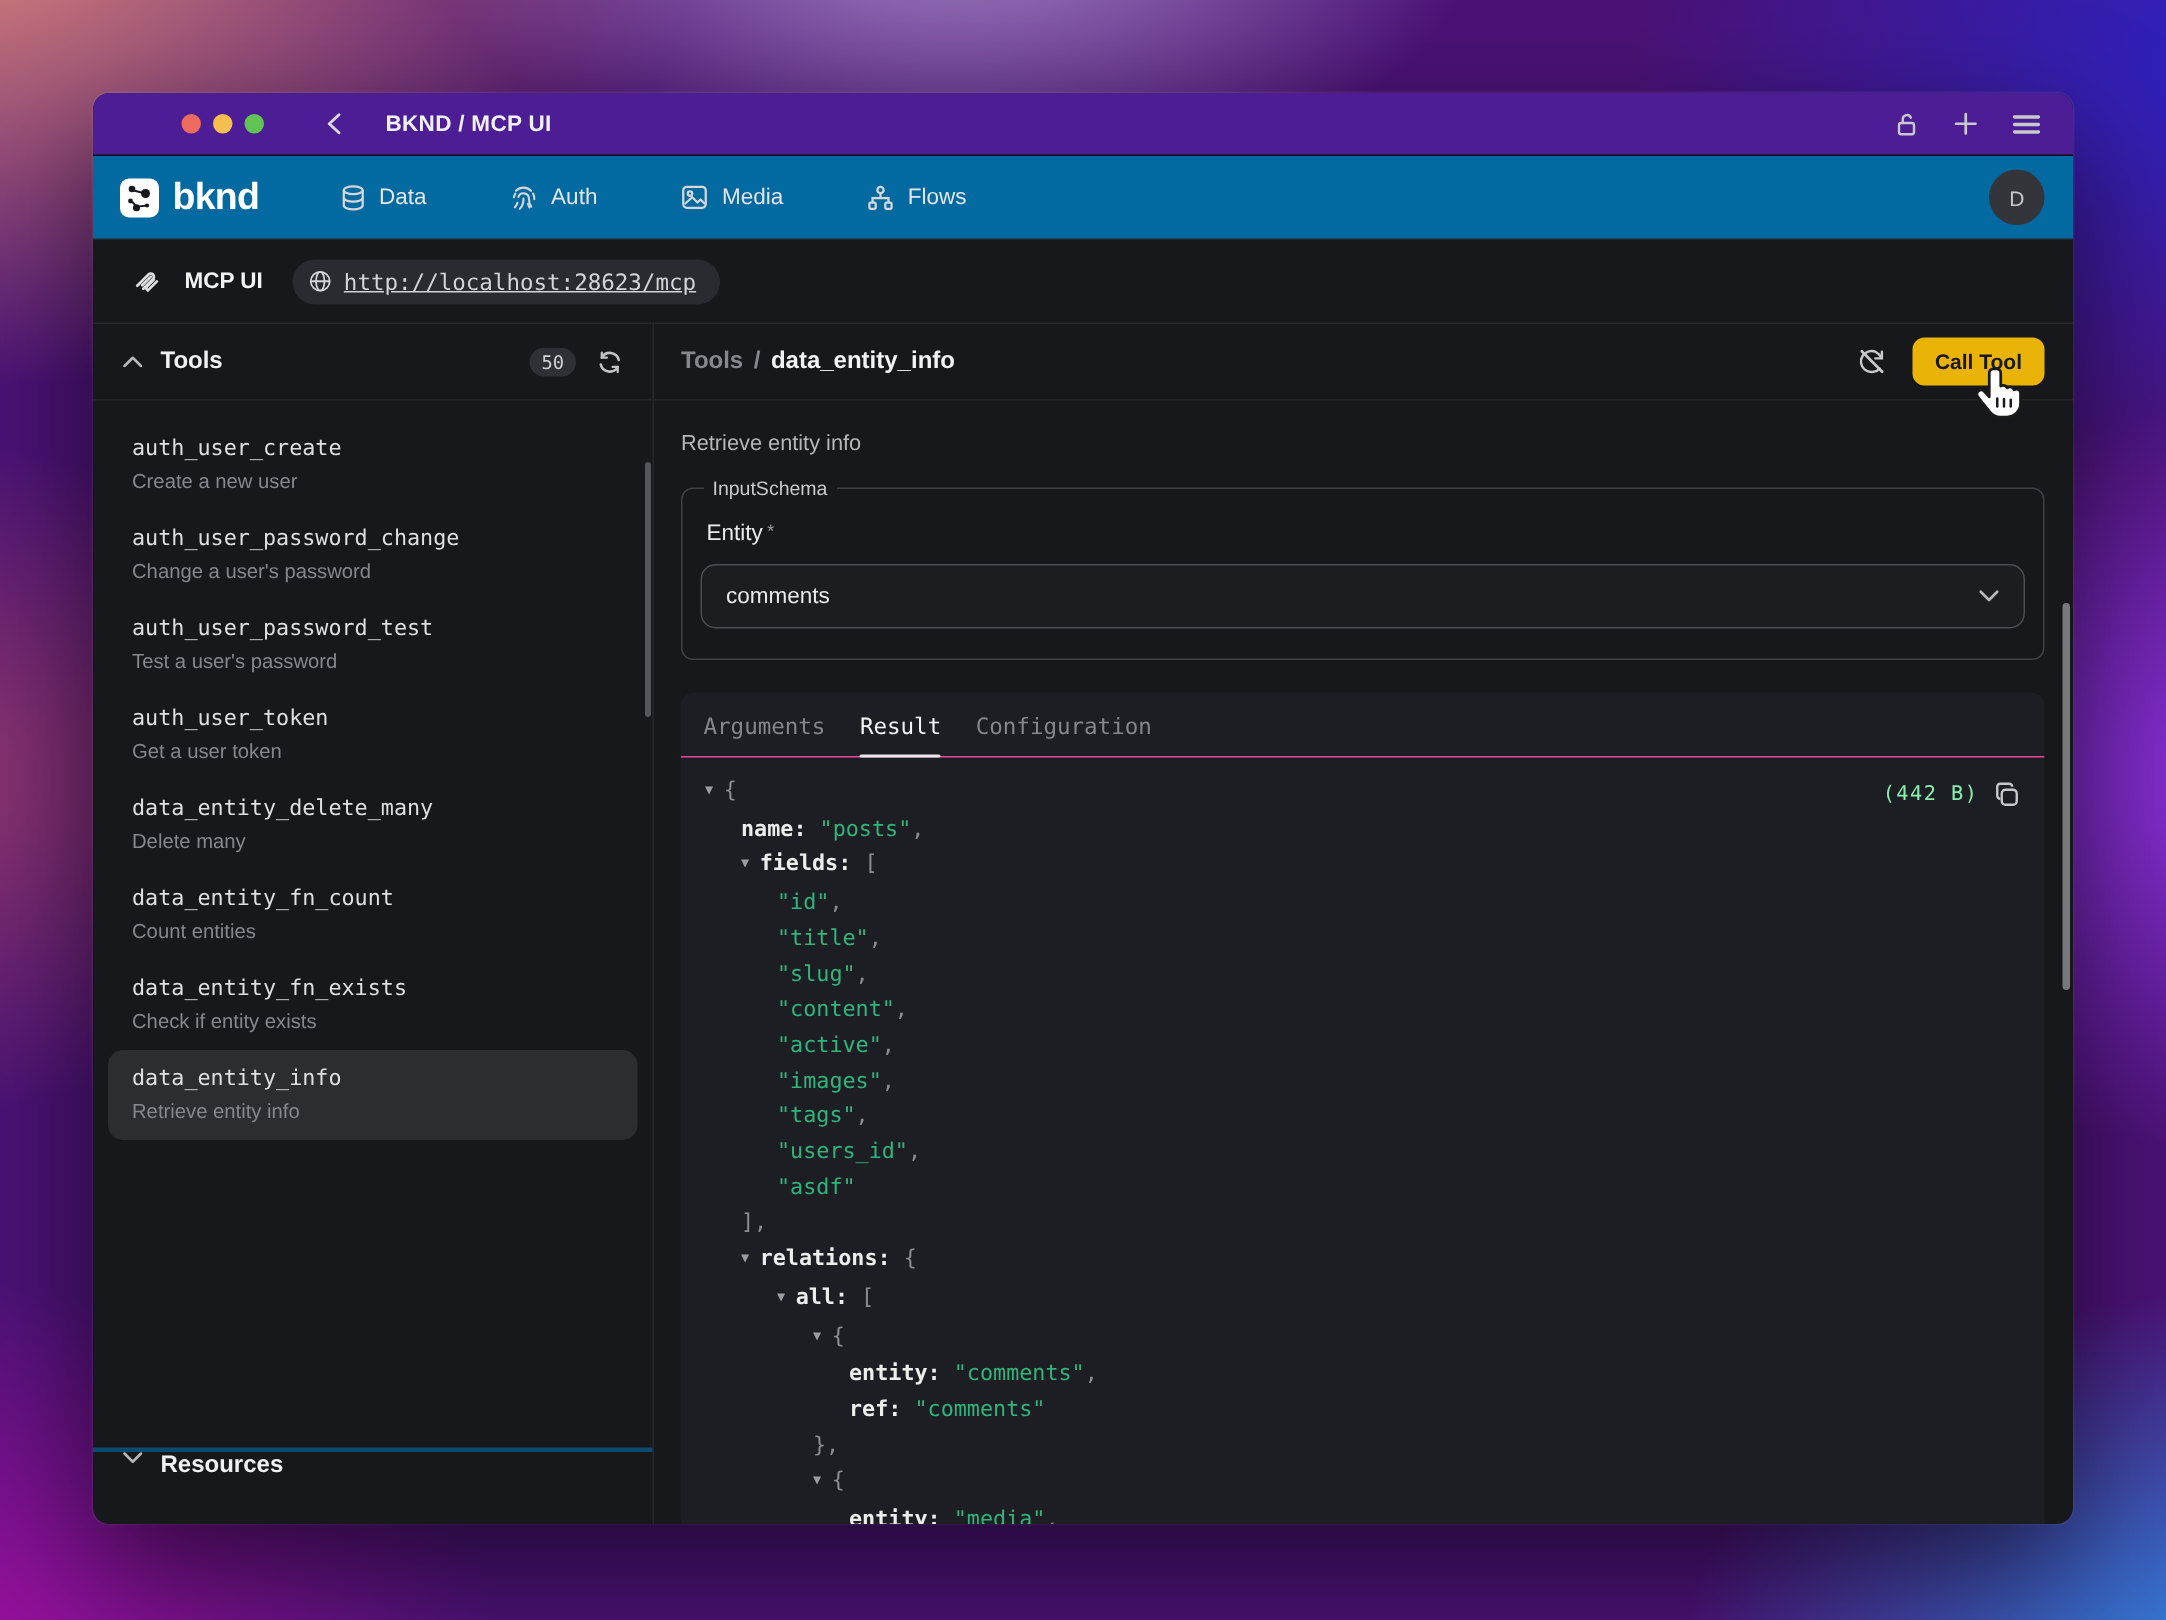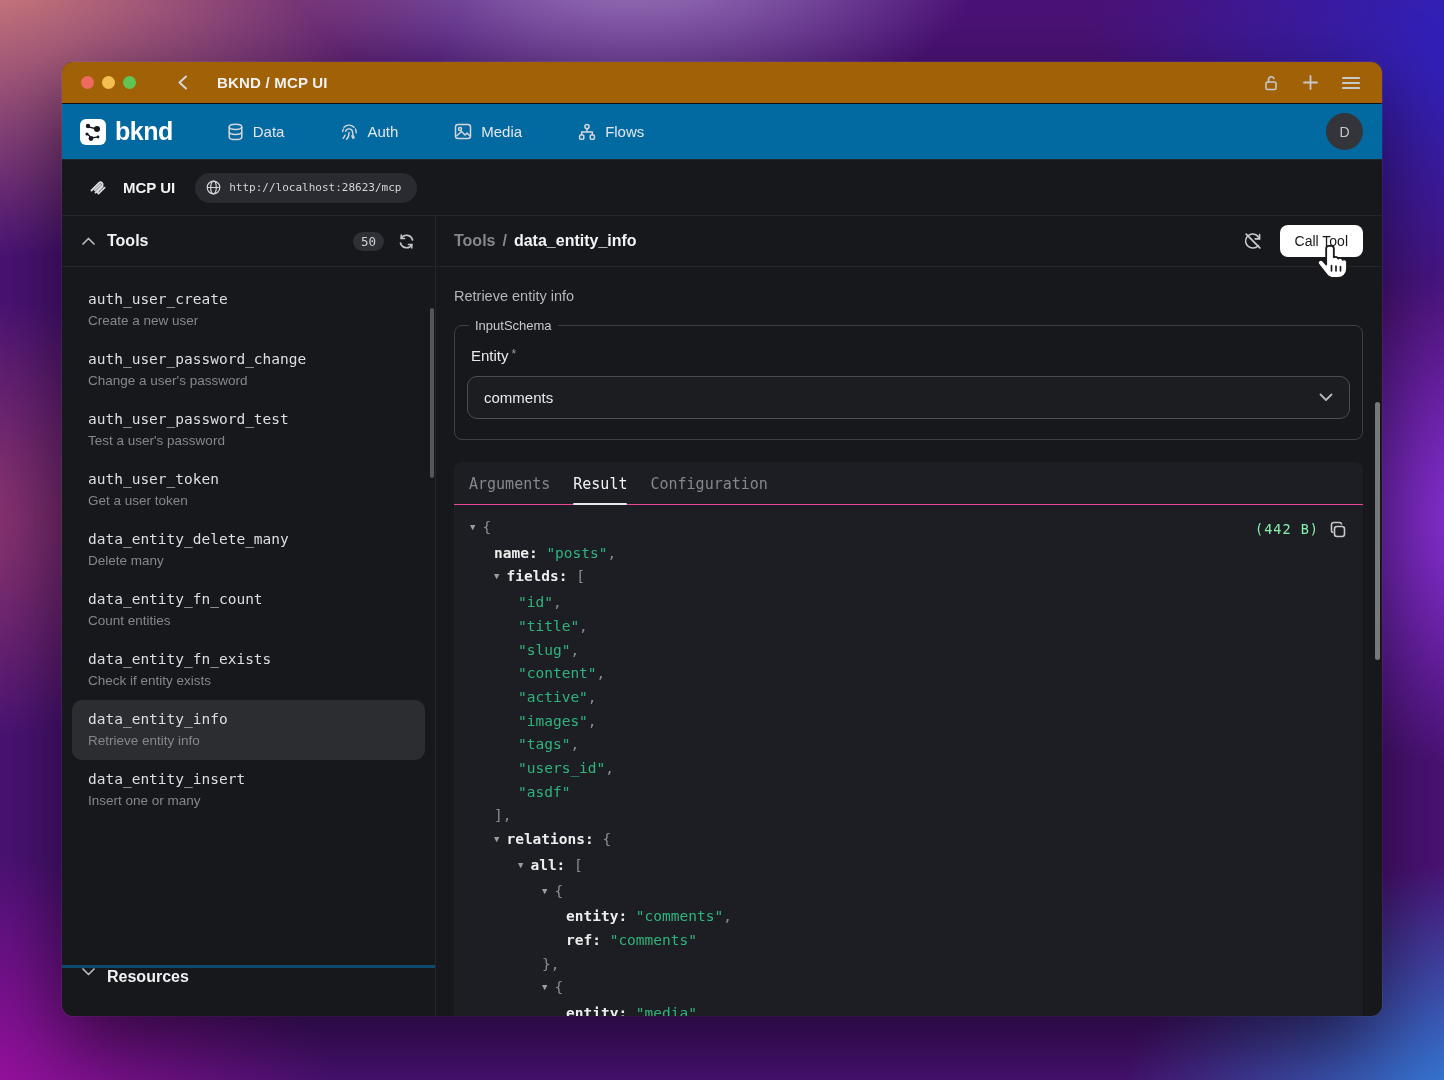--- a/index.html
+++ b/index.html
@@ -16,22 +16,22 @@
       radial-gradient(38% 36% at -4% 48%, #93396f 0%, rgba(147,57,111,0) 58%),
       #4a1275;
   }
   .window{
     position:absolute;left:62px;top:62px;width:1320px;height:954px;
     background:#17181c;border-radius:11px;overflow:hidden;
     box-shadow:0 30px 80px rgba(0,0,0,.55), 0 0 0 1px rgba(255,255,255,.07);
     display:flex;flex-direction:column;
   }
   
-  .titlebar{height:41px;flex:none;background:#a16207;border-bottom:1px solid #0f1012;
-    display:flex;align-items:center;position:relative;}
+  .titlebar{height:41px;flex:none;background:#4c1d95;border-bottom:1px solid #0f1012;
+    display:flex;align-items:center;position:relative;padding-left:40px;}
   .traffic{display:flex;gap:8px;margin-left:19px;}
   .tl{width:13px;height:13px;border-radius:50%;}
   .back-btn{margin-left:40px;color:#d6d7da;display:flex;align-items:center;}
   .win-title{margin-left:28px;color:#f0f1f3;font-weight:bold;font-size:15px;letter-spacing:.2px;}
   .titlebar-right{position:absolute;right:22px;top:0;height:100%;display:flex;align-items:center;gap:23px;color:#cfd0d3;}
   
   .navbar{height:55px;flex:none;display:flex;align-items:center;border-bottom:1px solid #25262b;background:#0369a1;position:relative;}
   .brand{display:flex;align-items:center;gap:9px;margin-left:18px;}
   .brand-mark{width:26px;height:26px;background:#fff;border-radius:6px;position:relative;flex:none;}
   .brand-name{color:#fff;font-weight:bold;font-size:25px;letter-spacing:-.5px;}
@@ -39,21 +39,21 @@
   .nav-item{display:flex;align-items:center;gap:9px;color:#e4e5e8;font-size:15px;cursor:default;}
   .nav-item .ni-icon{display:flex;color:#d6d7da;}
   .avatar{position:absolute;right:19px;width:37px;height:37px;border-radius:50%;background:#33353a;
     color:#c7c8cc;font-size:14px;display:flex;align-items:center;justify-content:center;}
   
   .mcpbar{height:55px;flex:none;display:flex;align-items:center;border-bottom:1px solid #25262b;background:#17181c;}
   .mcp-icon{margin-left:26px;display:flex;color:#dcdde0;}
   .mcp-title{margin-left:15px;color:#f2f3f5;font-weight:bold;font-size:15px;}
   .url-pill{margin-left:20px;height:30px;background:#2a2b30;border-radius:15px;display:flex;align-items:center;
     padding:0 16px 0 11px;gap:8px;color:#d3d4d8;}
-  .url-text{font-family:"DejaVu Sans Mono",monospace;font-size:11px;}
+  .url-text{font-family:"DejaVu Sans Mono",monospace;font-size:15px;text-decoration:underline;}
   
   .content{flex:1;display:flex;min-height:0;position:relative;}
   .sidebar{width:373px;flex:none;border-right:1px solid #25262b;display:flex;flex-direction:column;min-height:0;position:relative;}
   .side-head{height:50px;flex:none;border-bottom:1px solid #25262b;display:flex;align-items:center;padding:0 20px;}
   .side-head-label{color:#f0f1f3;font-weight:bold;font-size:16px;margin-left:12px;}
   .side-head-right{margin-left:auto;display:flex;align-items:center;gap:14px;}
   .count-badge{background:#2e3036;color:#d0d1d5;border-radius:10px;font-family:"DejaVu Sans Mono",monospace;
     font-size:12.5px;padding:2px 8px;}
   .tool-list{flex:1;overflow:hidden;padding:13px 10px 0 10px;}
   .tool-item{padding:11px 16px 12px 16px;border-radius:10px;}
@@ -63,21 +63,21 @@
   .resources-head{height:48px;flex:none;border-top:3px solid #0c4a6e;display:flex;align-items:flex-start;padding:0 20px;}
   .res-label{color:#f0f1f3;font-weight:bold;font-size:16px;margin-left:12px;}
   .side-scrollthumb{position:absolute;right:1px;top:92px;width:4px;height:170px;border-radius:2px;background:#54565b;}
   
   .main{flex:1;display:flex;flex-direction:column;min-width:0;min-height:0;}
   .main-head{height:50px;flex:none;border-bottom:1px solid #25262b;display:flex;align-items:center;padding:0 19px 0 18px;}
   .crumb-sec{color:#85878d;font-weight:bold;font-size:16px;}
   .crumb-sep{color:#85878d;font-weight:bold;font-size:16px;margin:0 7px;}
   .crumb-tool{color:#f2f3f5;font-weight:bold;font-size:16px;}
   .main-head-right{margin-left:auto;display:flex;align-items:center;gap:17px;}
-  .call-btn{background:#ffffff;color:#17181b;font-weight:normal;font-size:14px;border:none;
+  .call-btn{background:#eab308;color:#17181b;font-weight:bold;font-size:14px;border:none;
     border-radius:8px;padding:8px 15px;font-family:"Liberation Sans",sans-serif;}
   .main-body{flex:1;min-height:0;padding:0 19px 0 18px;display:flex;flex-direction:column;overflow:hidden;}
   .tool-descr{color:#b4b6ba;font-size:14.5px;margin:21px 0 10px 0;}
   fieldset.schema{border:1px solid #3e4045;border-radius:8px;margin:4px 0 0 0;padding:10px 12px 20px 12px;}
   fieldset.schema legend{color:#c9cacd;font-size:13px;padding:0 6px;margin-left:2px;}
   .field-label{color:#e9eaec;font-size:15px;margin:4px 0 12px 4px;}
   .req{color:#9a9ca1;font-size:12px;vertical-align:top;margin-left:3px;}
   .select{height:41px;background:#1c1d21;border:1px solid #4b4d52;border-radius:10px;display:flex;align-items:center;
     padding:0 16px;color:#e8e9eb;font-size:15px;position:relative;}
   .select .chev{margin-left:auto;color:#b7b8bc;display:flex;}
@@ -288,24 +288,20 @@
             <div class="tool-name">data_entity_fn_count</div>
             <div class="tool-desc">Count entities</div>
           </div>
           <div class="tool-item">
             <div class="tool-name">data_entity_fn_exists</div>
             <div class="tool-desc">Check if entity exists</div>
           </div>
           <div class="tool-item selected">
             <div class="tool-name">data_entity_info</div>
             <div class="tool-desc">Retrieve entity info</div>
-          </div>
-          <div class="tool-item">
-            <div class="tool-name">data_entity_insert</div>
-            <div class="tool-desc">Insert one or many</div>
           </div>
         </div>
       <div class="resources-head">
         <span style="display:flex;color:#b7b8bc;">
           <svg width="13" height="8" viewBox="0 0 13 8">
               <path d="M1 1 L6.5 6.5 L12 1" fill="none" stroke="currentColor" stroke-width="1.7" stroke-linecap="round" stroke-linejoin="round"></path>
             </svg>
         </span>
         <span class="res-label">Resources</span>
       </div>

